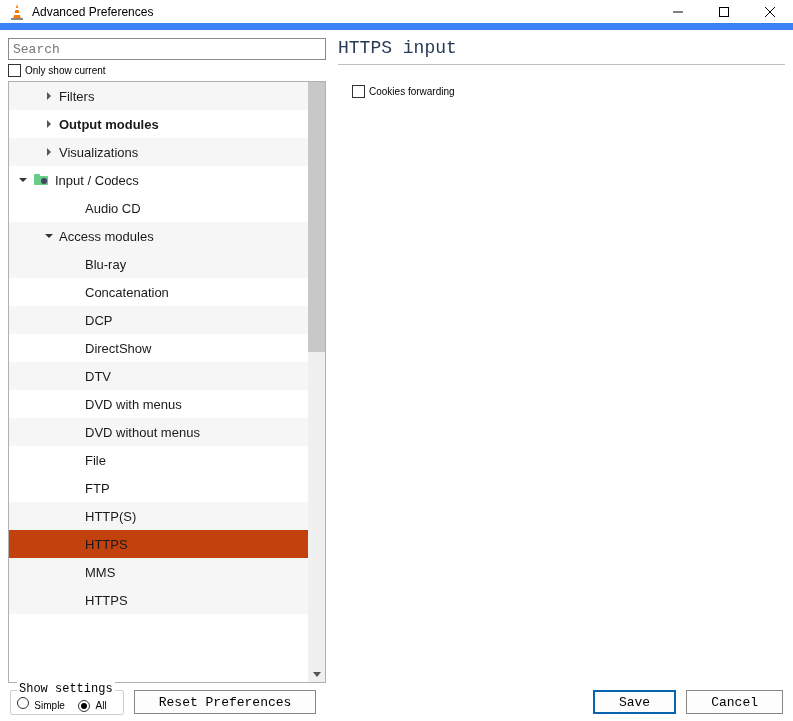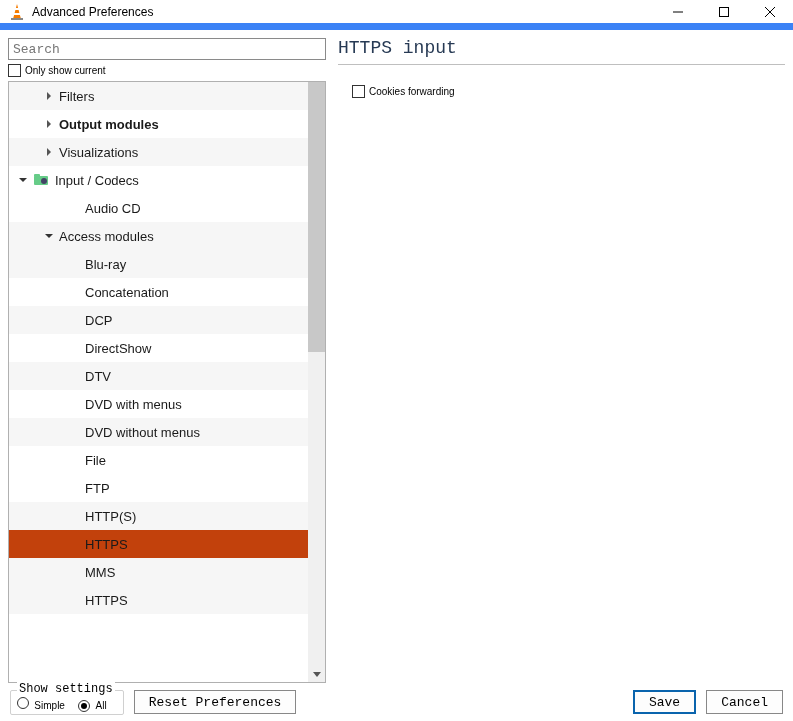--- a/index.html
+++ b/index.html
@@ -137,21 +137,21 @@
     width:12px; height:12px; border:1px solid #333; border-radius:50%;
     display:inline-flex; align-items:center; justify-content:center;
     margin-right:2px;
   }
   .radio .dot { width:6px; height:6px; background:#000; border-radius:50%; }
   .radiolbl { margin-right:10px; }
   .btn {
     border:1px solid #888;
     background:#fdfdfd;
     height:24px;
-    padding:0 14px;
+    padding:0 24px;
     display:inline-flex; align-items:center; justify-content:center;
     font-family:"Courier New", monospace;
     font-size:13px;
   }
   .btn.primary { border:2px solid #0a64ad; }
   .footer .spacer { flex:1; }
 </style>
 </head>
 <body>
 

